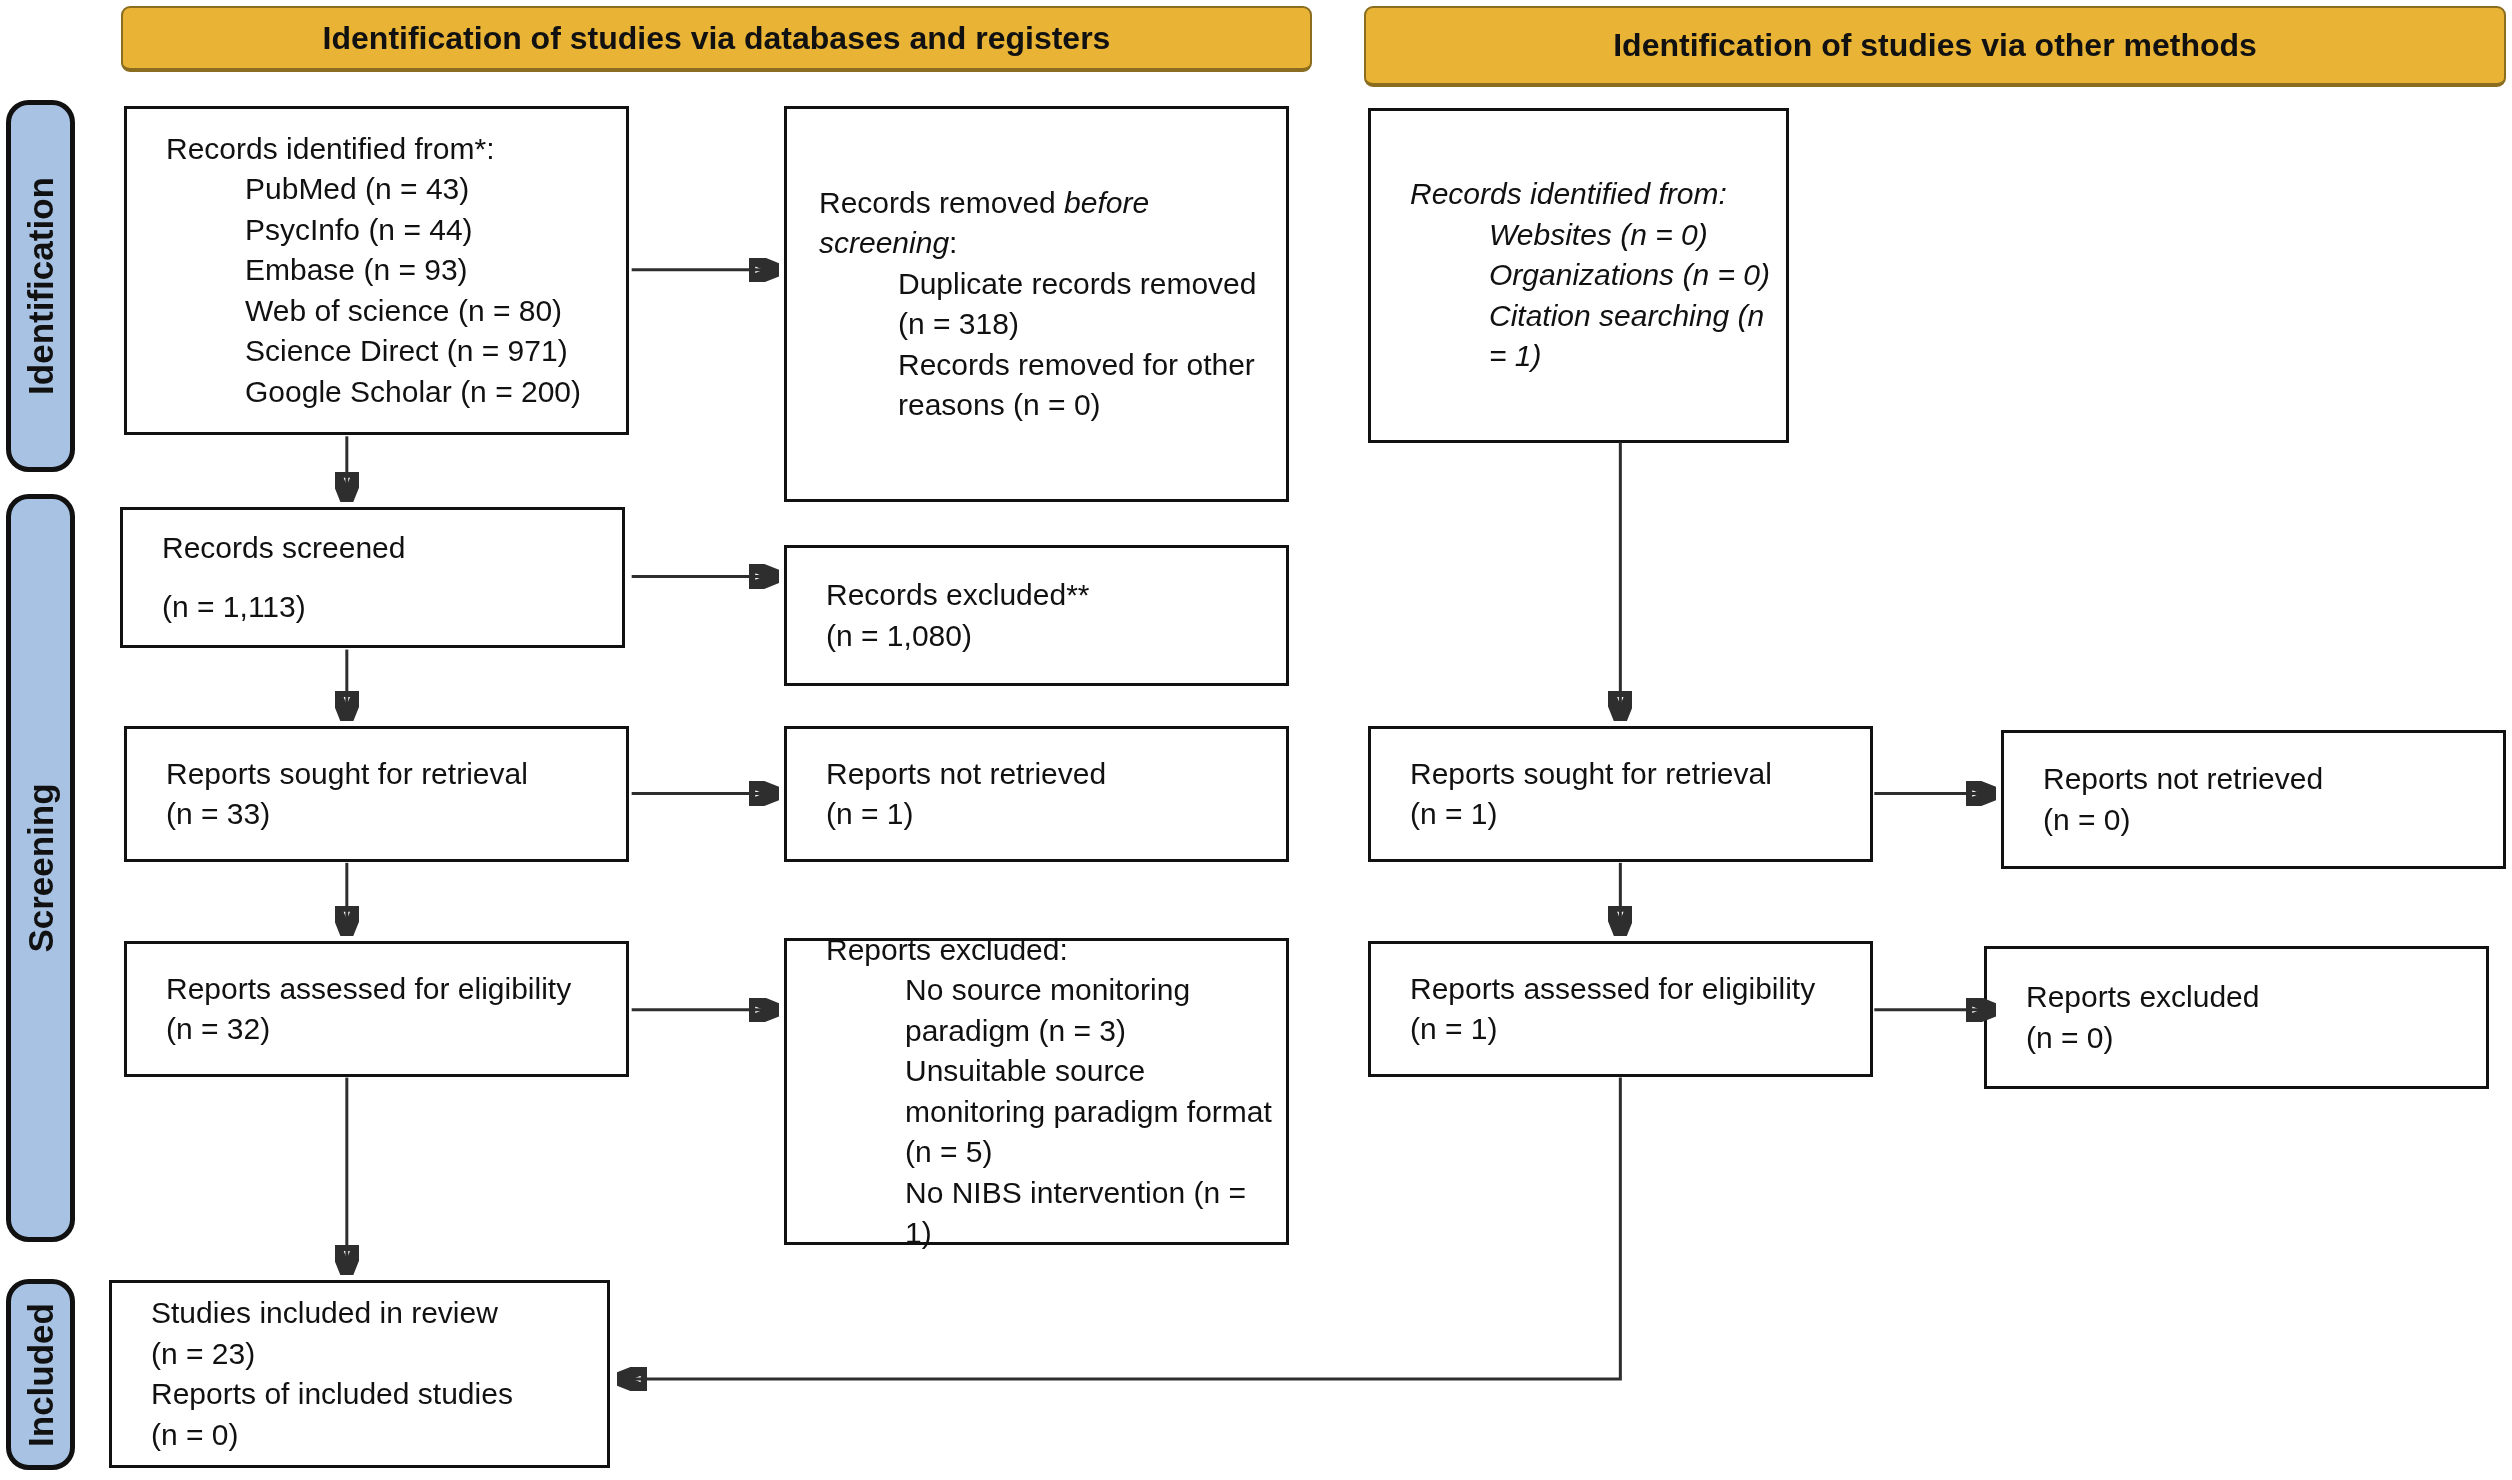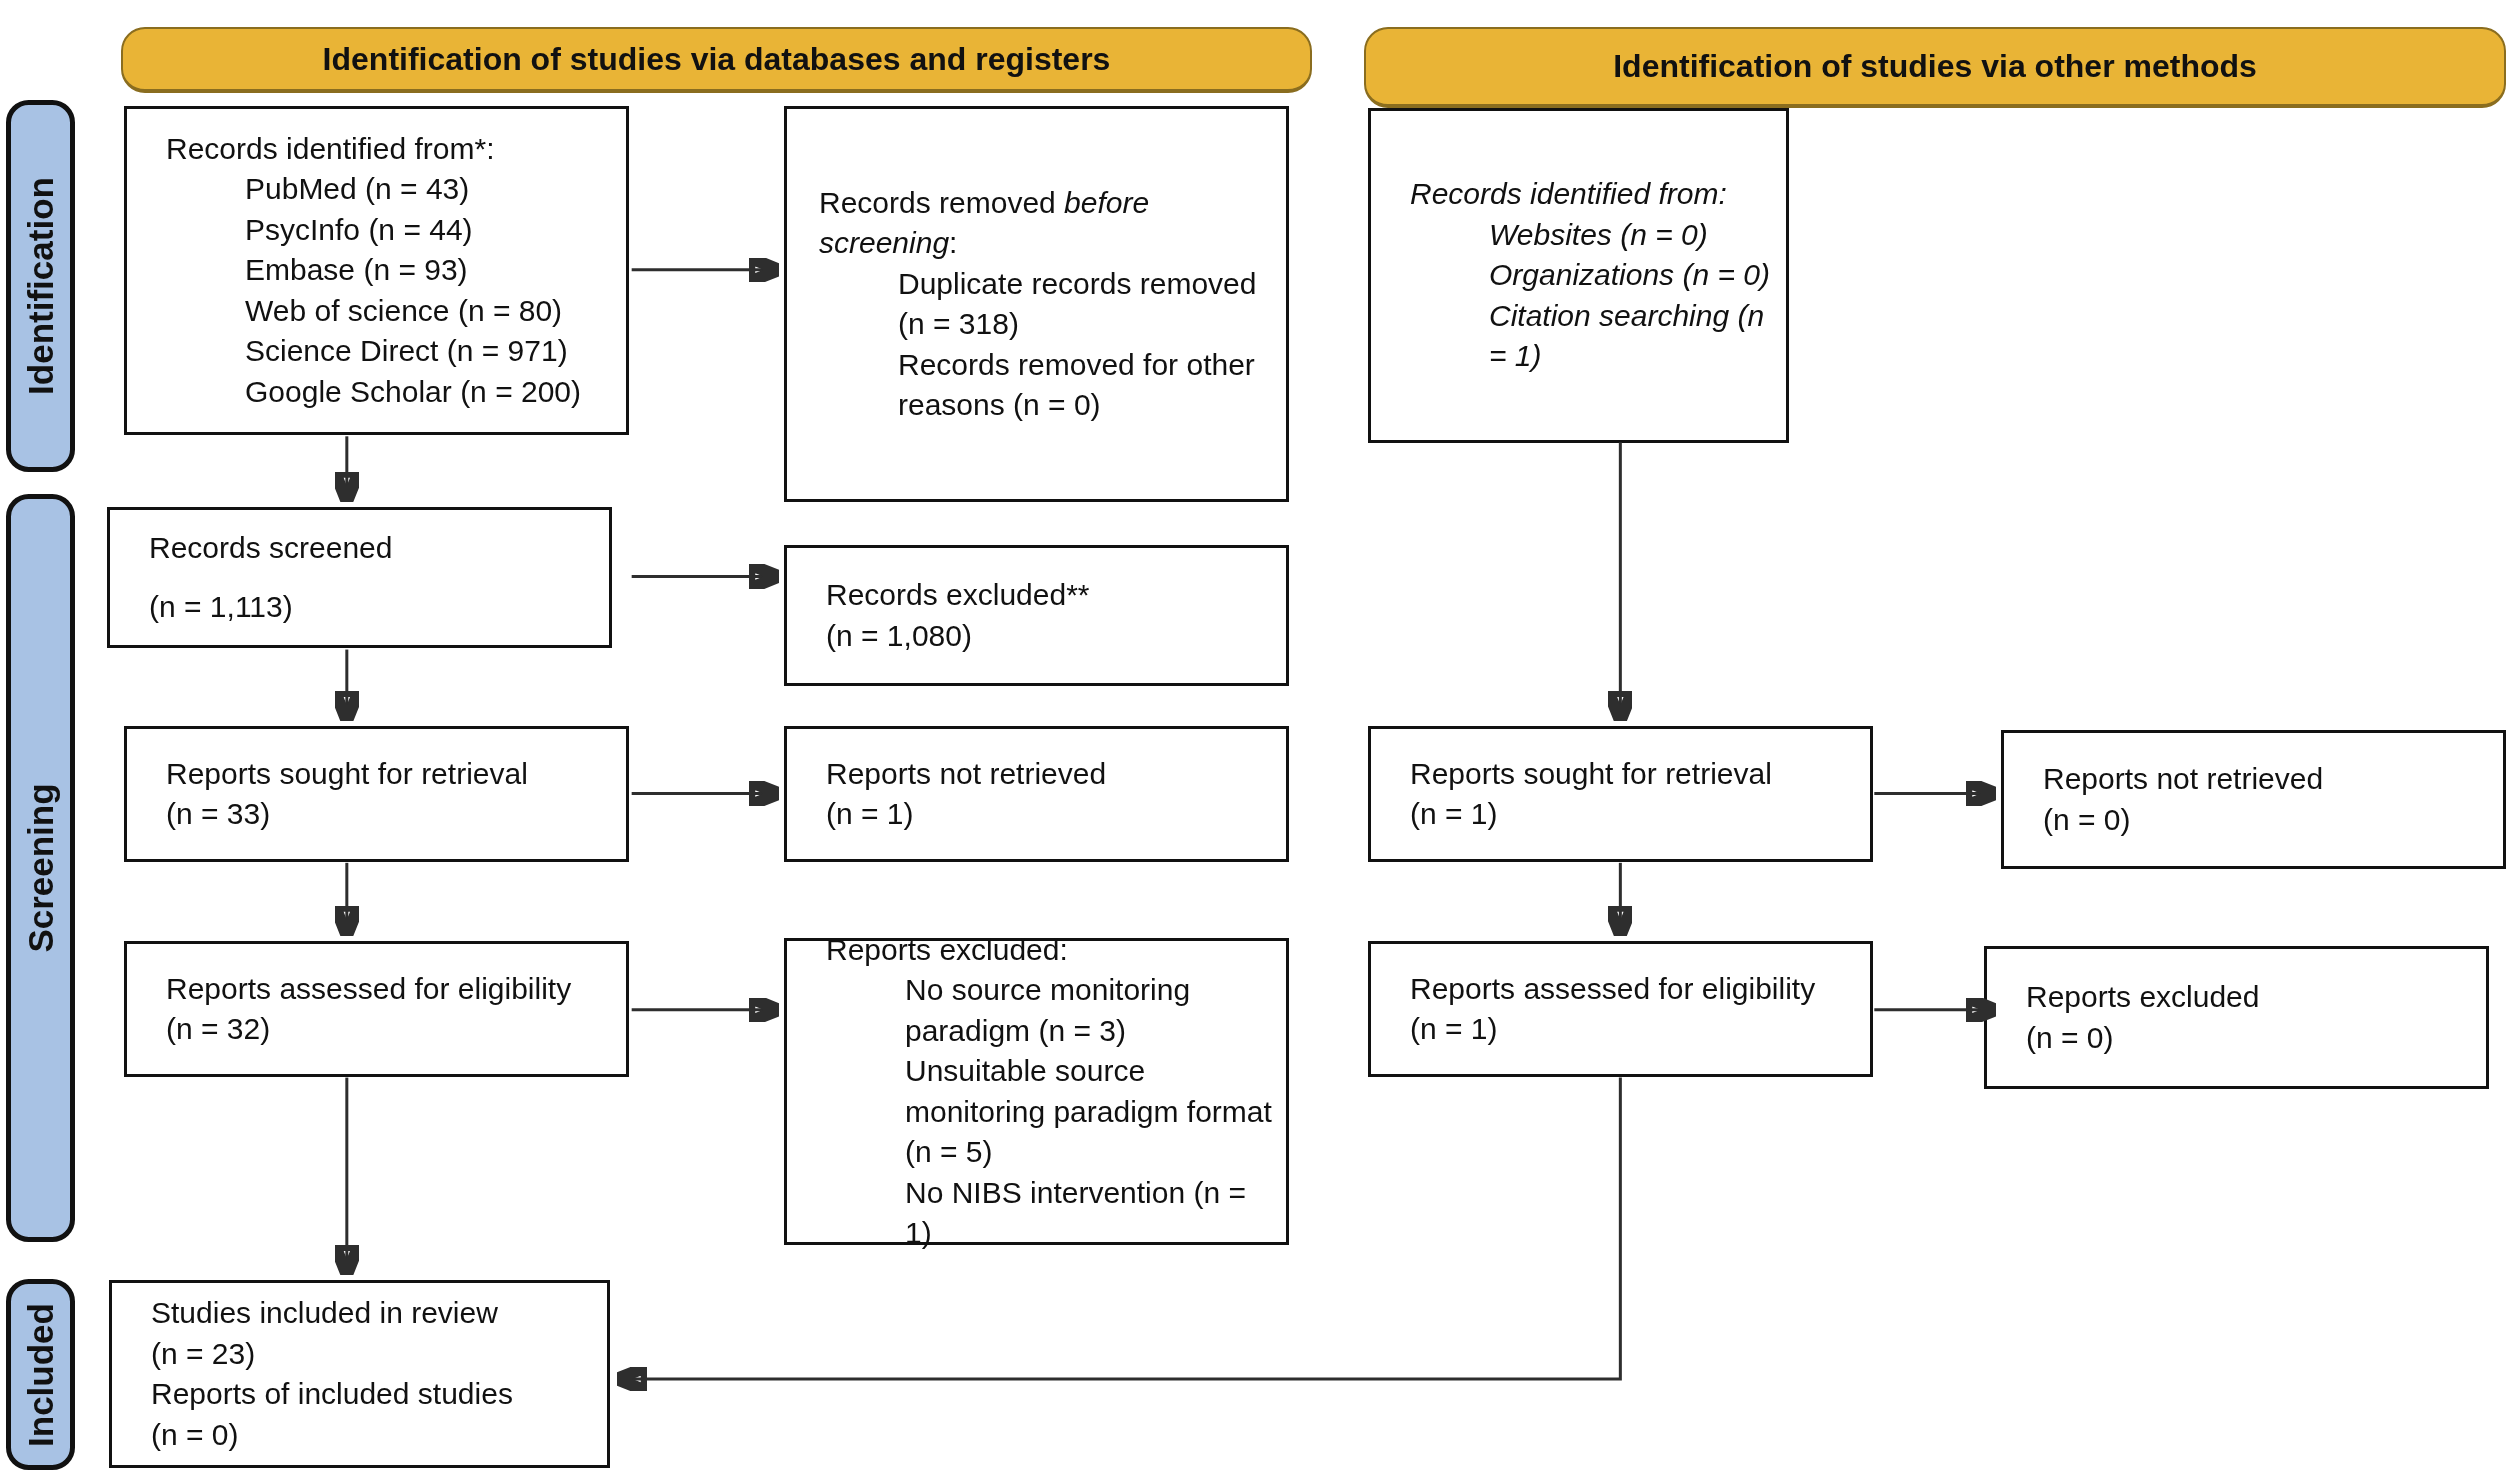--- a/index.html
+++ b/index.html
@@ -7,25 +7,24 @@
     position:relative;
     width:2512px;height:1480px;
     font-family:"Liberation Sans", sans-serif;
     color:#111;
   }
   .hdr{
     position:absolute;
     background:#E9B436;
     border:2.3px solid #8a6d1f;
     border-bottom-width:4.5px;
-    border-radius:24px;
+    border-radius:9px;
     display:flex;align-items:center;justify-content:center;
     font-weight:bold;font-size:32px;
     box-sizing:border-box;
-    margin-top:21px;
   }
   .side{
     position:absolute;
     background:#A8C2E4;
     border:5.3px solid #111;
     border-radius:22.6px;
     display:flex;align-items:center;justify-content:center;
     box-sizing:border-box;
   }
   .side .vlabel{
@@ -84,21 +83,21 @@
   <div class="indent">Records removed for other reasons (n = 0)</div>
 </div>
 
 <div class="box" style="left:1368px;top:108px;width:421px;height:335px;font-style:italic;">
   <div>Records identified from:</div>
   <div class="indent">Websites (n = 0)</div>
   <div class="indent">Organizations (n = 0)</div>
   <div class="indent">Citation searching (n = 1)</div>
 </div>
 
-<div class="box" style="left:107px;top:507px;width:505px;height:141px;gap:18px;">
+<div class="box" style="left:120px;top:507px;width:505px;height:141px;gap:18px;">
   <div>Records screened</div>
   <div>(n = 1,113)</div>
 </div>
 <div class="box" style="left:784px;top:507px;width:505px;height:141px;margin-top:38px;">
   <div>Records excluded**</div>
   <div>(n = 1,080)</div>
 </div>
 
 <div class="box" style="left:124px;top:726px;width:505px;height:136px;">
   <div>Reports sought for retrieval</div>

